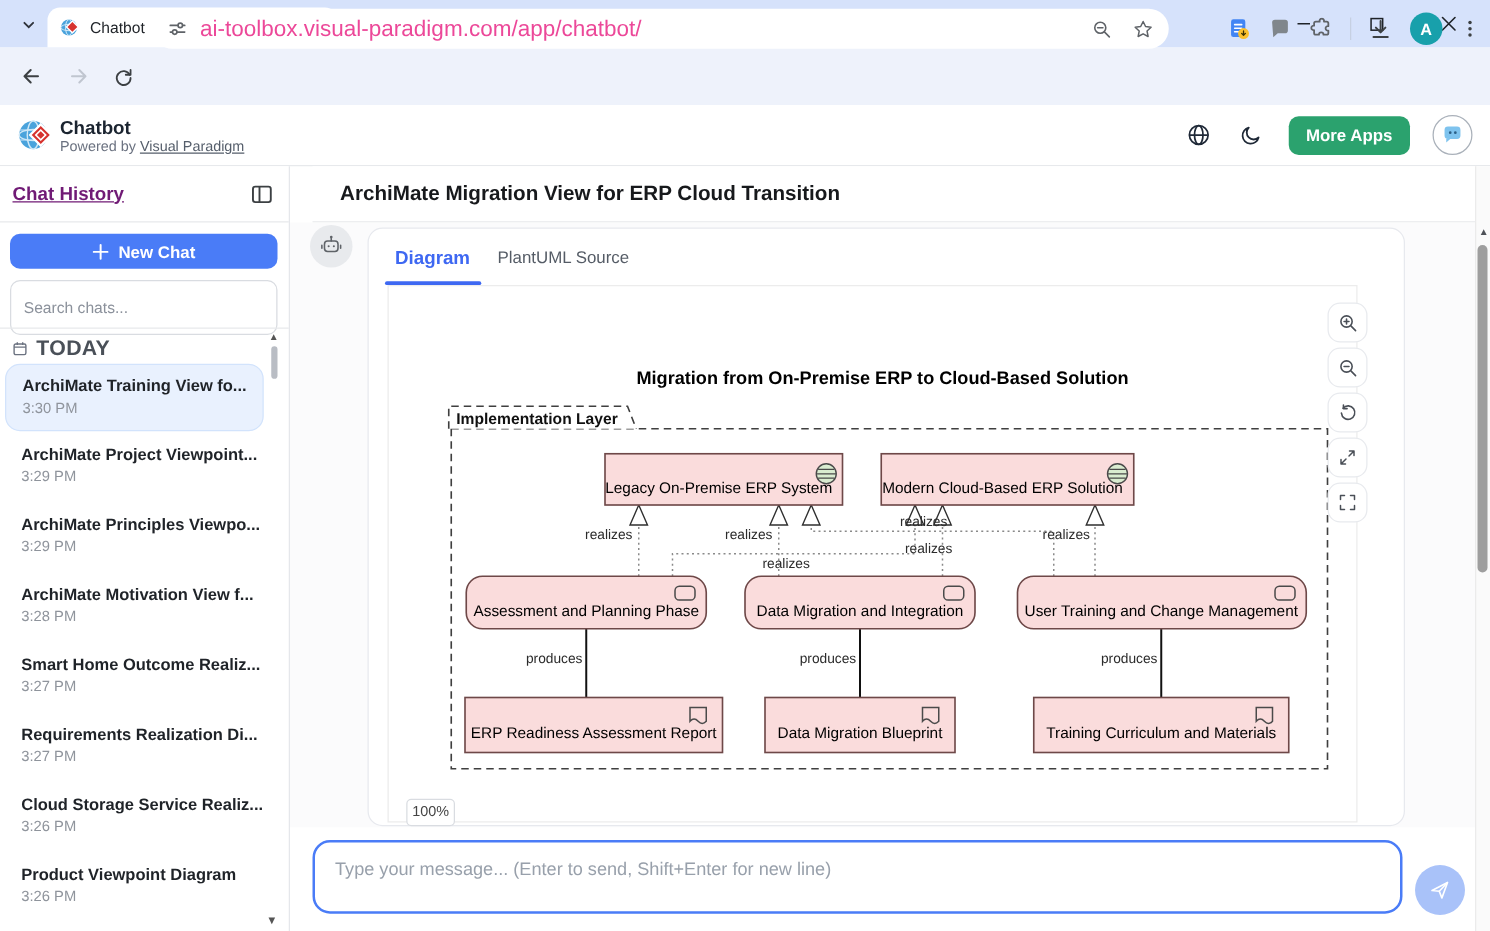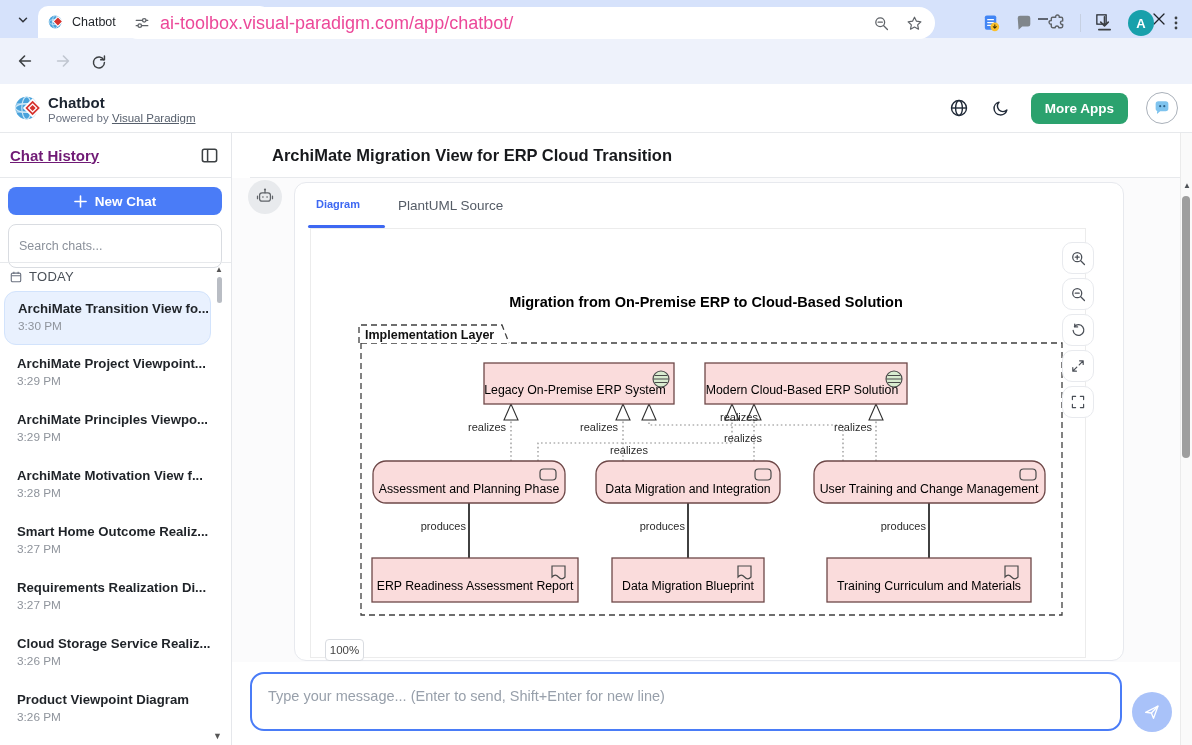--- a/index.html
+++ b/index.html
@@ -47,38 +47,38 @@
   .sb-header { left:0; top:133px; width:231px; height:45px; border-bottom:1px solid #e7e9ec; display:flex; align-items:center; padding:0 10px; }
   .sb-title { font-size:15px; font-weight:700; color:#701a75; flex:1;text-decoration:underline; }
   .panel-toggle { width:24px; height:24px; display:flex; align-items:center; justify-content:center; color:#3c4043; }
   .new-chat { left:8px; top:187px; width:214px; height:28px; background:#4a7cf7; border:none; border-radius:8px;
               color:#fff; font-size:13.5px; font-weight:600; display:flex; align-items:center; justify-content:center; gap:8px; cursor:pointer; }
   .search-chats { left:8px; top:224px; width:214px; height:44px; border:1px solid #d9dce1; border-radius:8px;
                   padding:0 10px; font-size:12.5px; color:#333; font-family:"Liberation Sans",sans-serif; outline:none; }
   .search-chats::placeholder { color:#8b919b; }
   .sb-div { left:0; top:262px; width:231px; height:1px; background:#e7e9ec; }
   .today-row { left:10px; top:269px; display:flex; align-items:center; gap:7px; color:#4a5058; }
-  .today-label { font-size:13px; font-weight:400; letter-spacing:.3px; }
+  .today-label { font-size:17px; font-weight:700; letter-spacing:.3px; }
   .chat-list { left:0; top:291px; width:215px; }
   .chat-item { position:relative; margin:0 4px 2px 4px; height:54px; border-radius:12px; padding:9px 0 0 13px; cursor:pointer; }
   .chat-item.selected { background:#e9f1fe; border:1px solid #d2e3fc; }
   .chat-item-title { font-size:13.2px; font-weight:600; color:#1f2328; white-space:nowrap; overflow:hidden; }
   .chat-item-time { font-size:11.8px; color:#8f949c; margin-top:3px; }
   .sb-scroll-up    { left:215px; top:265px; color:#555; font-size:8px; }
   .sb-scroll-thumb { left:217px; top:277px; width:5px; height:26px; background:#b9bdc4; border-radius:3px; }
   .sb-scroll-down  { left:213px; top:731px; color:#555; font-size:9px; }
 
   
   .main-titlebar { left:250px; top:133px; width:948px; height:45px; border-bottom:1px solid #e7e9ec; display:flex; align-items:center; padding-left:22px; background:#fff; }
   .main-title { font-size:16.5px; font-weight:700; color:#17191c; }
   .chat-area { left:232px; top:178px; width:948px; height:484px; background:#fbfbfc; }
   .bot-avatar { left:248px; top:180px; width:34px; height:34px; border-radius:50%; background:#e8eaed;
                 display:flex; align-items:center; justify-content:center; color:#5f6368; }
   .card { left:294px; top:182px; width:830px; height:479px; background:#fff; border:1px solid #e7e9ee; border-radius:12px; }
-  .tab-diagram { left:316px; top:198px; font-size:11px; font-weight:700; color:#3e68f2; cursor:pointer; }
+  .tab-diagram { left:316px; top:198px; font-size:15px; font-weight:700; color:#3e68f2; cursor:pointer; }
   .tab-source  { left:398px; top:198px; font-size:13.5px; color:#555c66; cursor:pointer; }
   .tab-underline { left:308px; top:225px; width:77px; height:2.5px; background:#3e68f2; border-radius:2px; }
   .viewport { left:310px; top:228px; width:776px; height:430px; border:1px solid #ececec; background:#fff; overflow:hidden; }
   .zoom-badge { left:325px; top:639px; width:39px; height:22px; background:#fff; border:1px solid #d9dce1; border-radius:4px;
                 font-size:11.5px; color:#444; display:flex; align-items:center; justify-content:center; }
   .zoom-controls { left:1062px; top:242px; display:flex; flex-direction:column; gap:4px; }
   .zc-btn { width:32px; height:32px; background:#fff; border:1px solid #e8eaee; border-radius:10px;
             display:flex; align-items:center; justify-content:center; color:#4a4f57; cursor:pointer; }
 
   
@@ -295,21 +295,21 @@
         <g fill="none" stroke="#6b7280" stroke-width="1.3">
           <rect x="1.5" y="2.5" width="11" height="10" rx="1.5"></rect>
           <path d="M1.5 5.5h11M4.5 1v2.5M9.5 1v2.5"></path>
         </g>
       </svg>
     <span class="today-label">TODAY</span>
   </div>
 
   <div class="abs chat-list">
     <div class="chat-item selected">
-      <div class="chat-item-title">ArchiMate Transition View fo...</div>
+      <div class="chat-item-title">ArchiMate Training View fo...</div>
       <div class="chat-item-time">3:30 PM</div>
     </div>
     <div class="chat-item">
       <div class="chat-item-title">ArchiMate Project Viewpoint...</div>
       <div class="chat-item-time">3:29 PM</div>
     </div>
     <div class="chat-item">
       <div class="chat-item-title">ArchiMate Principles Viewpo...</div>
       <div class="chat-item-time">3:29 PM</div>
     </div>

